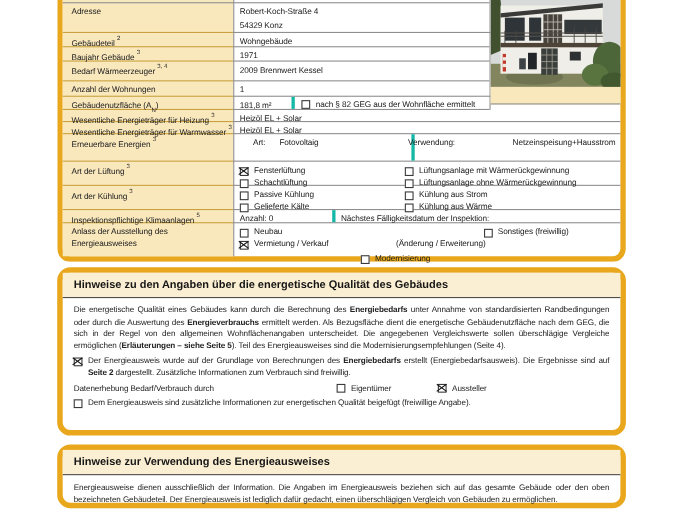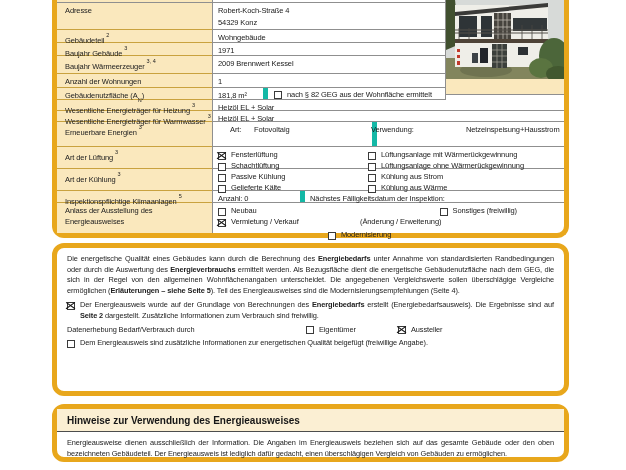--- a/index.html
+++ b/index.html
@@ -22,21 +22,21 @@
   .vline{position:absolute;left:155px;top:0;height:233px;width:0;border-left:1px solid #8f8f8f;}
   .row{position:absolute;left:0;font-size:7.5px;letter-spacing:-0.1px;line-height:11px;}
   .lc{position:absolute;left:0;top:0;bottom:0;width:155px;box-sizing:border-box;
       border-bottom:1px solid #c9a23f;padding:2px 0 0 8px;white-space:nowrap;color:#222;}
   .vc{position:absolute;left:155px;right:0;top:0;bottom:0;box-sizing:border-box;
       border-bottom:1px solid #8f8f8f;padding:2px 0 0 6px;white-space:nowrap;}
   .noborder .lc{border-bottom:none;} .noborder .vc{border-bottom:none;}
   sup{font-size:5.5px;position:relative;top:-2px;letter-spacing:0;}
   sub{font-size:5.5px;position:relative;top:1px;letter-spacing:0;}
   .cell{position:absolute;top:0;bottom:0;box-sizing:border-box;padding:2px 0 0 6px;}
-  .cell.sep{border-right:5px solid #14b8a6;}
+  .cell.sep{border-right:3px solid #14b8a6;}
   .cb{display:inline-block;width:6px;height:6px;border:1px solid #3a3a3a;background:#fff;
       position:relative;flex:none;margin-right:5px;vertical-align:middle;}
   .cb.checked::before,.cb.checked::after{
       content:"";position:absolute;left:-3px;top:2px;width:11px;height:1.2px;background:#141414;}
   .cb.checked::before{transform:rotate(36deg);}
   .cb.checked::after{transform:rotate(-36deg);}
   .optline{position:relative;height:11px;display:flex;align-items:center;}
   .opt{display:inline-flex;align-items:flex-end;white-space:nowrap;}
   .photo-col{position:absolute;left:388px;top:0;width:119px;height:100px;box-sizing:border-box;
       border-left:1px solid #8f8f8f;}
@@ -80,21 +80,21 @@
       <div class="lc"><span>Gebäudeteil</span> <sup>2</sup></div>
       <div class="vc">Wohngebäude</div>
     </div>
 
     <div class="row" style="top:43px;height:13px;width:388px;">
       <div class="lc"><span>Baujahr Gebäude</span> <sup>3</sup></div>
       <div class="vc">1971</div>
     </div>
 
     <div class="row" style="top:56px;height:18px;width:388px;">
-      <div class="lc"><span>Baujahr Wärmeerzeuger</span> <sup>3, 4</sup></div>
+      <div class="lc"><span>Bedarf Wärmeerzeuger</span> <sup>3, 4</sup></div>
       <div class="vc">2009 Brennwert Kessel</div>
     </div>
 
     <div class="row" style="top:74px;height:14px;width:436px;">
       <div class="lc">Anzahl der Wohnungen</div>
       <div class="vc">1</div>
     </div>
 
     <div class="row" style="top:88px;height:12px;width:388px;">
       <div class="lc"><span>Gebäudenutzfläche (A</span><sub>N</sub><span>)</span></div>
@@ -251,20 +251,21 @@
         <rect x="11" y="52" width="3" height="3" fill="#efe9e2"></rect>
         <rect x="11" y="58" width="3" height="3" fill="#efe9e2"></rect>
       </svg>
       <div class="photo-cream"></div>
     </div>
   </div>
 </div>
 
 <div id="box2" class="goldbox">
   <div class="inner">
+    <div class="band">Hinweise zu den Angaben über die energetische Qualität des Gebäudes</div>
     <div class="hintbody">
       <p><span>Die energetische Qualität eines Gebäudes kann durch die Berechnung des </span><b>Energiebedarfs</b><span> unter Annahme von standardisierten Randbedingungen oder durch die Auswertung des </span><b>Energieverbrauchs</b><span> ermittelt werden. Als Bezugsfläche dient die energetische Gebäudenutzfläche nach dem GEG, die sich in der Regel von den allgemeinen Wohnflächenangaben unterscheidet. Die angegebenen Vergleichswerte sollen überschlägige Vergleiche ermöglichen (</span><b>Erläuterungen – siehe Seite 5</b><span>). Teil des Energieausweises sind die Modernisierungsempfehlungen (Seite 4).</span></p>
 
       <div class="item">
         <span class="cb checked"></span>
         <span class="txt"><span>Der Energieausweis wurde auf der Grundlage von Berechnungen des </span><b>Energiebedarfs</b><span> erstellt (Energiebedarfsausweis). Die Ergebnisse sind auf </span><b>Seite 2</b><span> dargestellt. Zusätzliche Informationen zum Verbrauch sind freiwillig.</span></span>
       </div>
 
 
       <div class="datenline">

